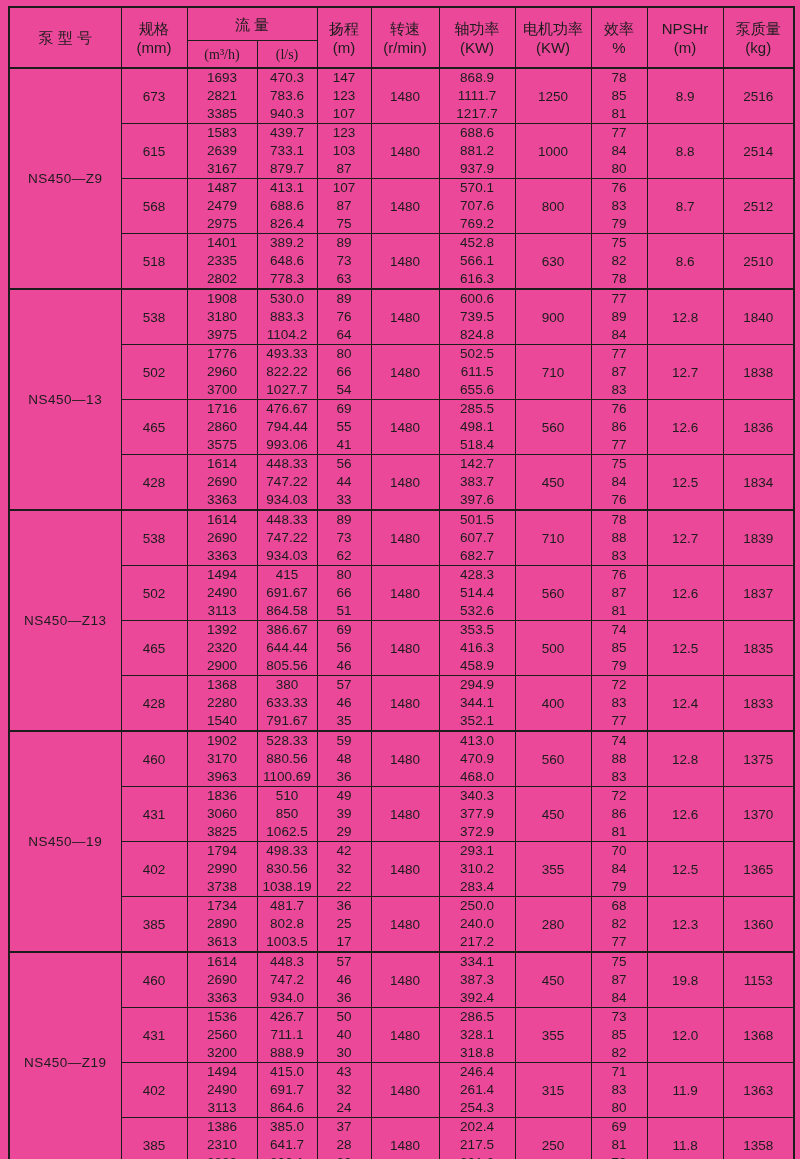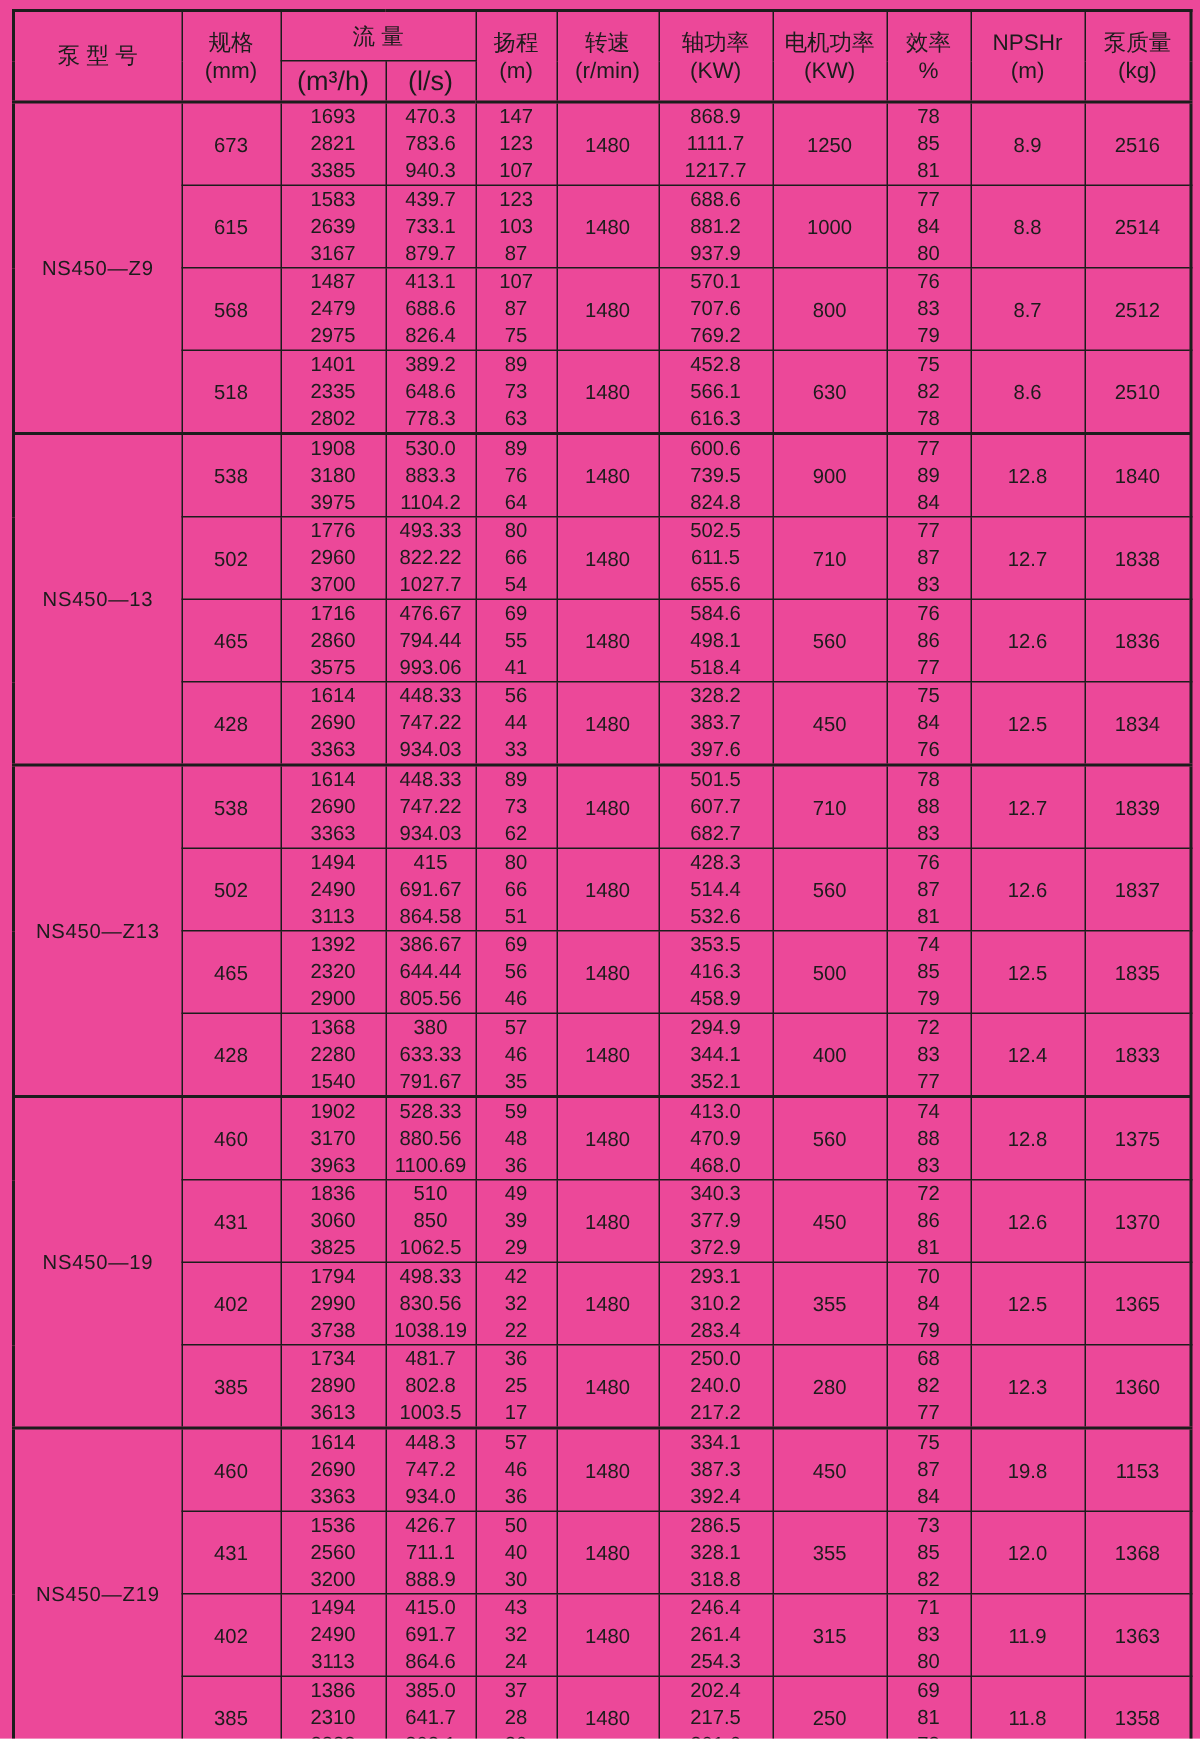--- a/index.html
+++ b/index.html
@@ -29,21 +29,21 @@
     padding: 0;
     overflow: hidden;
   }
   .spec-table thead th {
     font-weight: normal;
     font-size: 15px;
     line-height: 19px;
     color: #1c1c1c;
   }
   .spec-table thead tr.header-top th { height: 32px; }
-  .spec-table thead tr.header-sub th { height: 26px; font-size: 18px; }
+  .spec-table thead tr.header-sub th { height: 26px; font-size: 14px; font-family: Liberation Serif, serif; }
   .spec-table thead th .hdr-line { display: block; }
   .spec-table tbody td {
     font-size: 13.5px;
     color: #1c1c1c;
   }
   .spec-table tbody td .line {
     height: 18px;
     line-height: 18px;
   }
   .spec-table tbody tr { height: 54px; }
@@ -323,21 +323,21 @@
             <div class="line">794.44</div>
             <div class="line">993.06</div>
           </td>
           <td>
             <div class="line">69</div>
             <div class="line">55</div>
             <div class="line">41</div>
           </td>
           <td>1480</td>
           <td>
-            <div class="line">584.6</div>
+            <div class="line">285.5</div>
             <div class="line">498.1</div>
             <div class="line">518.4</div>
           </td>
           <td>560</td>
           <td>
             <div class="line">76</div>
             <div class="line">86</div>
             <div class="line">77</div>
           </td>
           <td>12.6</td>
@@ -355,21 +355,21 @@
             <div class="line">747.22</div>
             <div class="line">934.03</div>
           </td>
           <td>
             <div class="line">56</div>
             <div class="line">44</div>
             <div class="line">33</div>
           </td>
           <td>1480</td>
           <td>
-            <div class="line">328.2</div>
+            <div class="line">142.7</div>
             <div class="line">383.7</div>
             <div class="line">397.6</div>
           </td>
           <td>450</td>
           <td>
             <div class="line">75</div>
             <div class="line">84</div>
             <div class="line">76</div>
           </td>
           <td>12.5</td>

